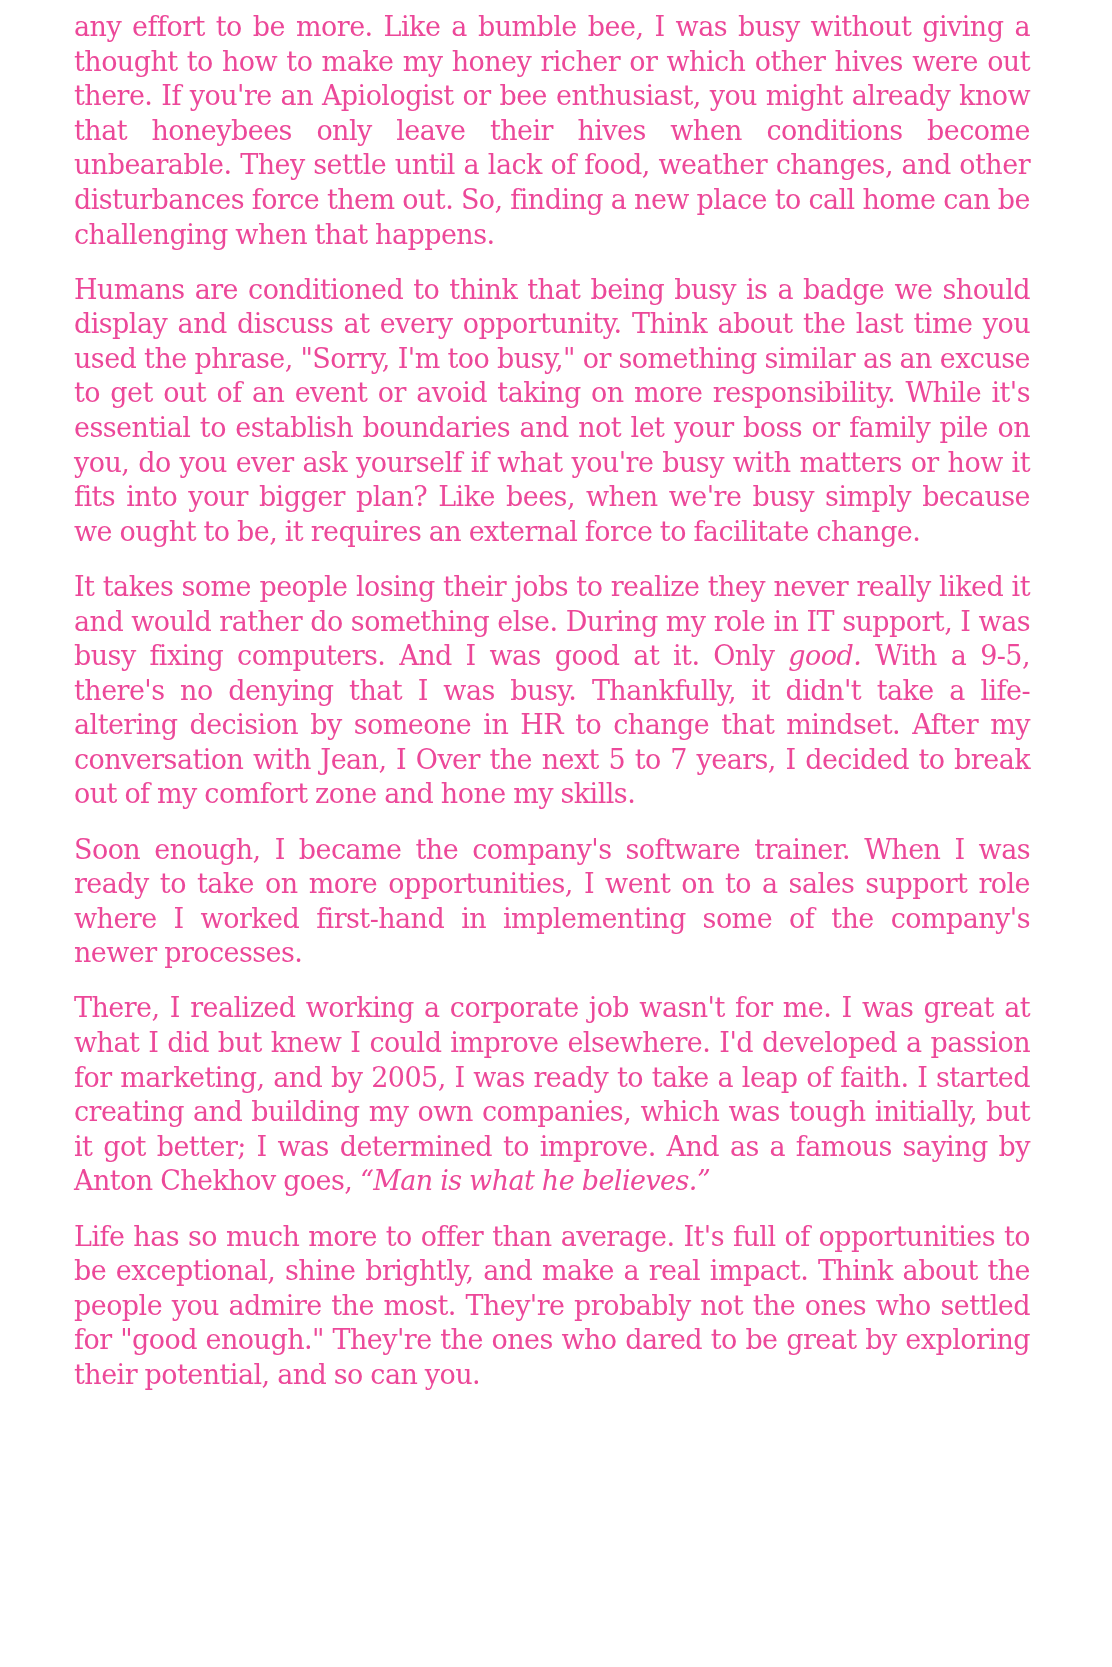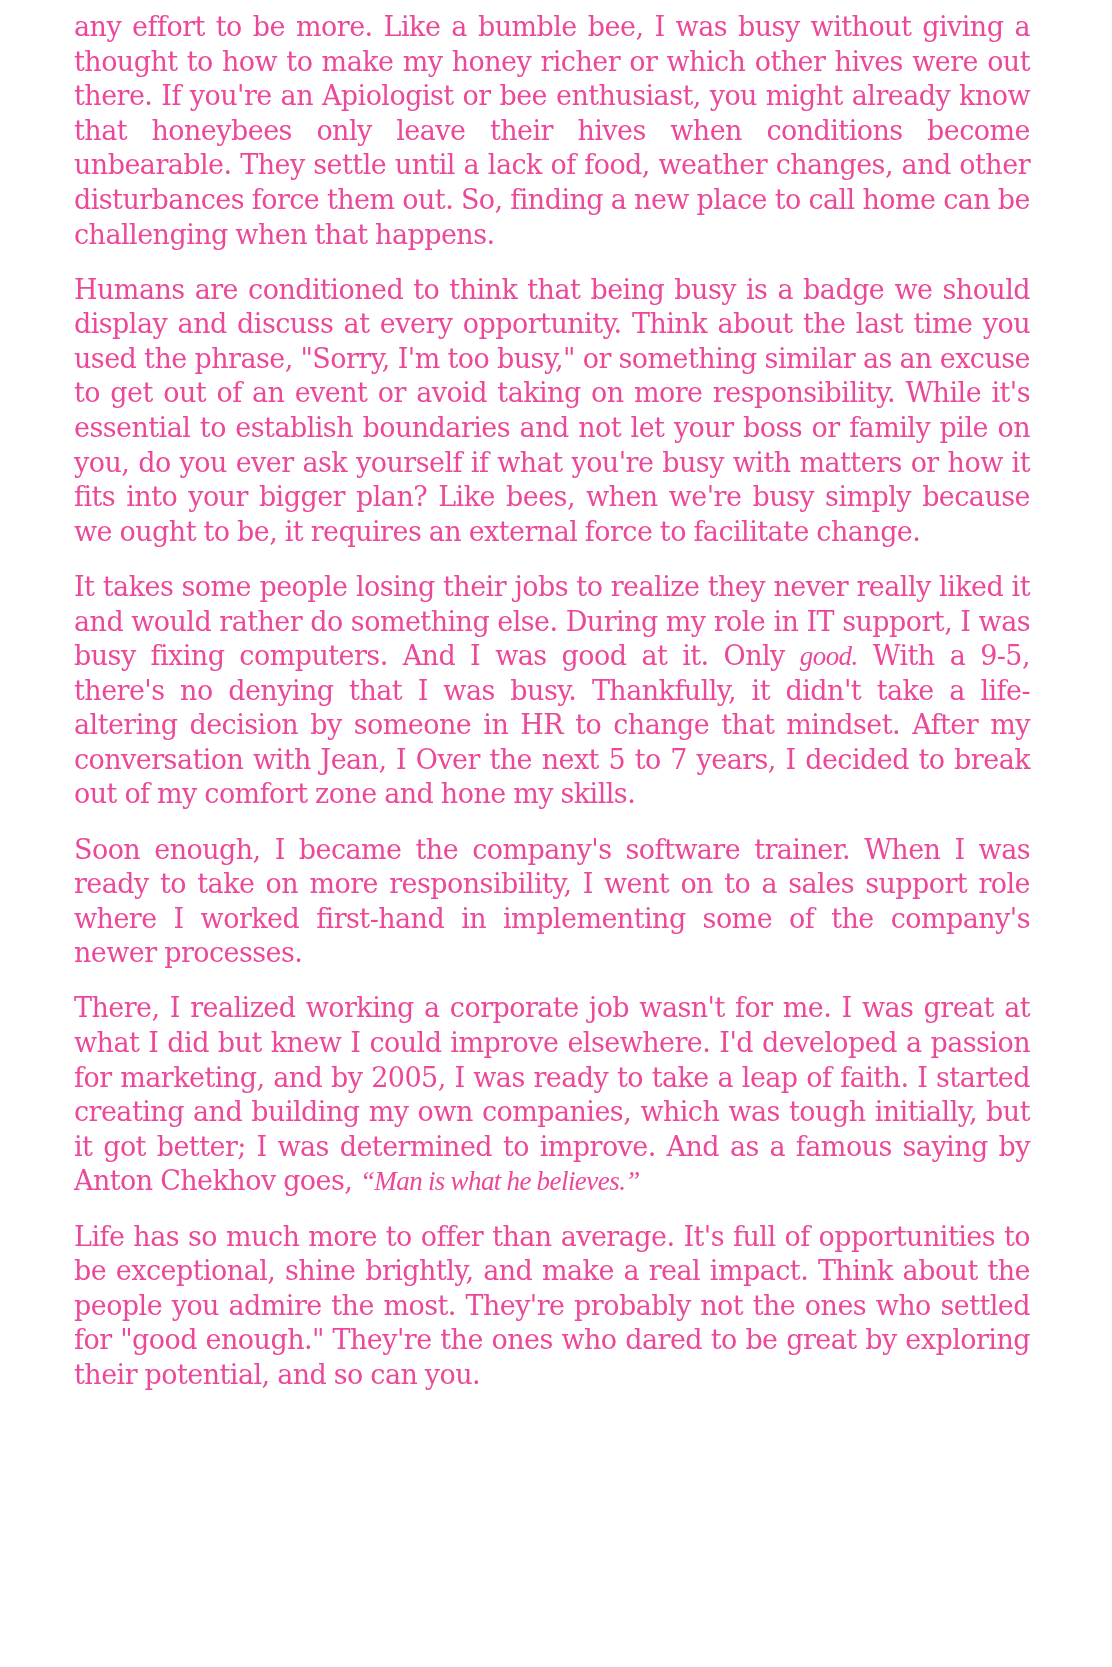--- a/index.html
+++ b/index.html
@@ -26,26 +26,25 @@
       word-spacing: -0.5px;
     }
     .para {
       margin: 0 0 20.5px 0;
       text-align: justify;
       text-align-last: left;
       hyphens: none;
     }
     .em {
       font-style: italic;
-      font-family: Liberation Serif, serif;
     }
   </style>
 </head>
 <body>
 
 <div class="page">
   <p class="para">any effort to be more. Like a bumble bee, I was busy without giving a thought to how to make my honey richer or which other hives were out there. If you're an Apiologist or bee enthusiast, you might already know that honeybees only leave their hives when conditions become unbearable. They settle until a lack of food, weather changes, and other disturbances force them out. So, finding a new place to call home can be challenging when that happens.</p>
   <p class="para">Humans are conditioned to think that being busy is a badge we should display and discuss at every opportunity. Think about the last time you used the phrase, "Sorry, I'm too busy," or something similar as an excuse to get out of an event or avoid taking on more responsibility. While it's essential to establish boundaries and not let your boss or family pile on you, do you ever ask yourself if what you're busy with matters or how it fits into your bigger plan? Like bees, when we're busy simply because we ought to be, it requires an external force to facilitate change.</p>
   <p class="para"><span>It takes some people losing their jobs to realize they never really liked it and would rather do something else. During my role in IT support, I was busy fixing computers. And I was good at it. Only </span><span class="em">good.</span><span> With a 9-5, there's no denying that I was busy. Thankfully, it didn't take a life-altering decision by someone in HR to change that mindset. After my conversation with Jean, I Over the next 5 to 7 years, I decided to break out of my comfort zone and hone my skills.</span></p>
-  <p class="para">Soon enough, I became the company's software trainer. When I was ready to take on more responsibility, I went on to a sales support role where I worked first-hand in implementing some of the company's newer processes.</p>
+  <p class="para">Soon enough, I became the company's software trainer. When I was ready to take on more opportunities, I went on to a sales support role where I worked first-hand in implementing some of the company's newer processes.</p>
   <p class="para"><span>There, I realized working a corporate job wasn't for me. I was great at what I did but knew I could improve elsewhere. I'd developed a passion for marketing, and by 2005, I was ready to take a leap of faith. I started creating and building my own companies, which was tough initially, but it got better; I was determined to improve. And as a famous saying by Anton Chekhov goes, </span><span class="em">“Man is what he believes.”</span></p>
   <p class="para">Life has so much more to offer than average. It's full of opportunities to be exceptional, shine brightly, and make a real impact. Think about the people you admire the most. They're probably not the ones who settled for "good enough." They're the ones who dared to be great by exploring their potential, and so can you.</p>
 </div>
 
 </body></html>

